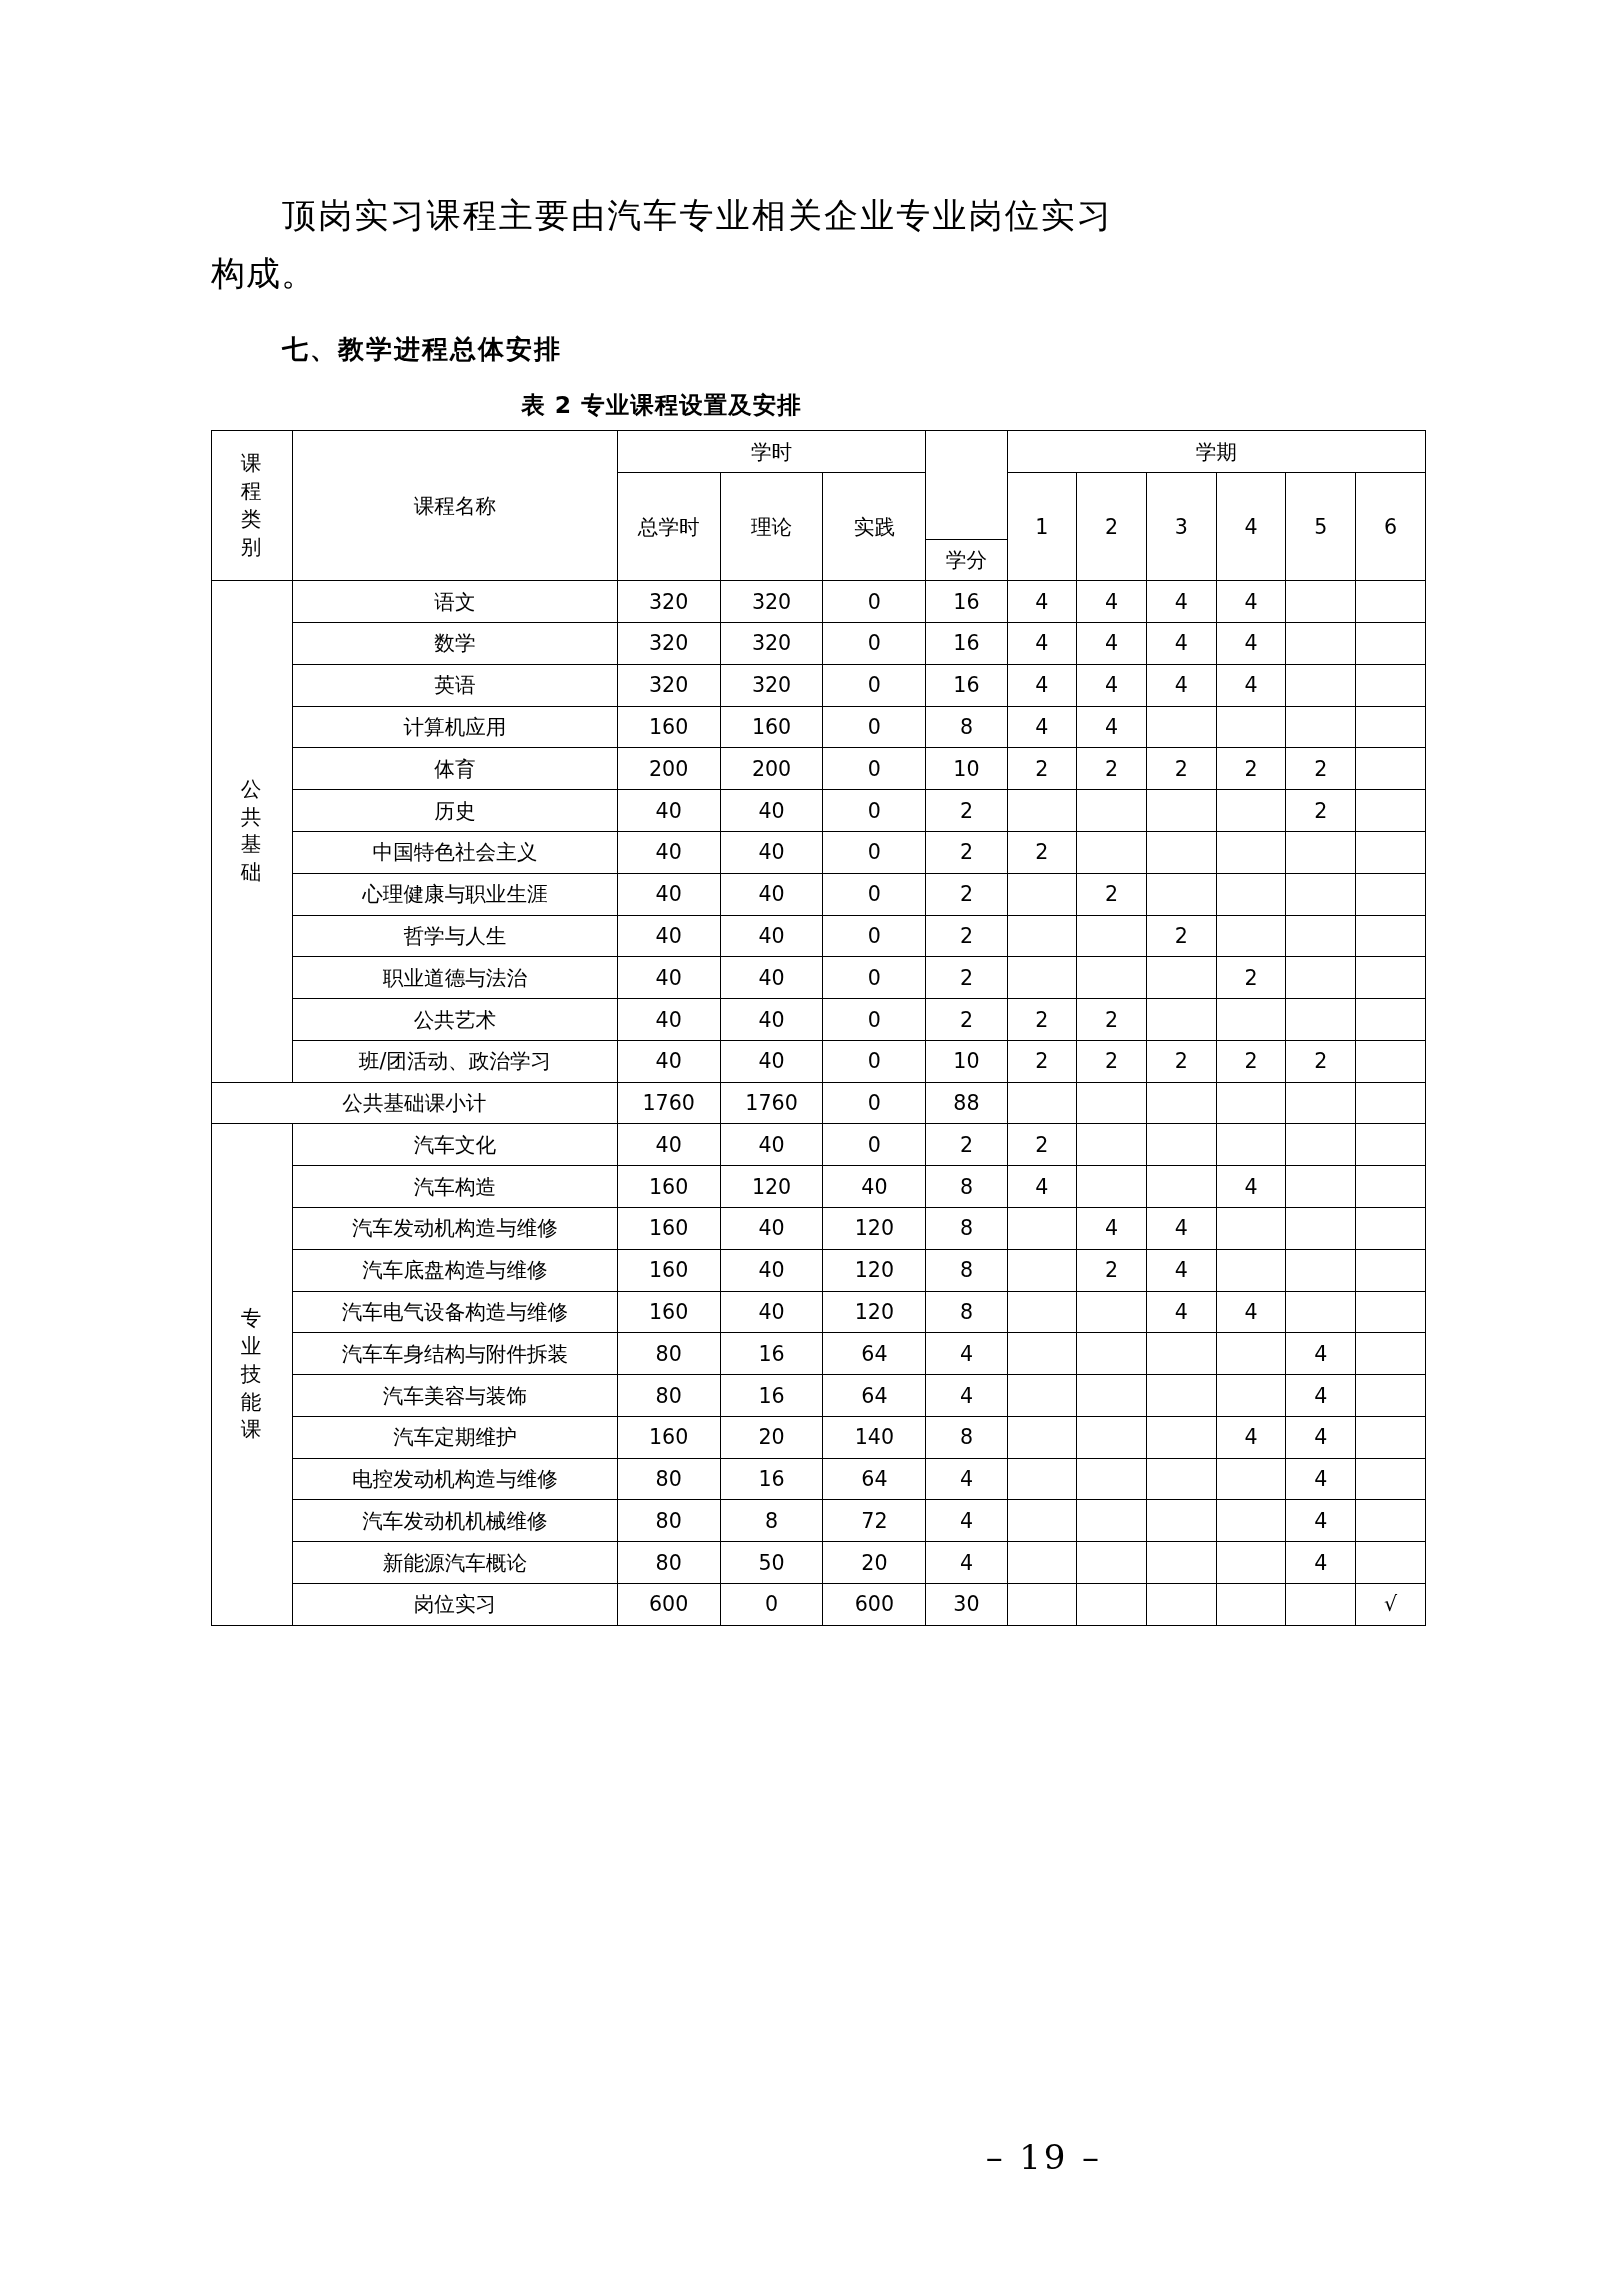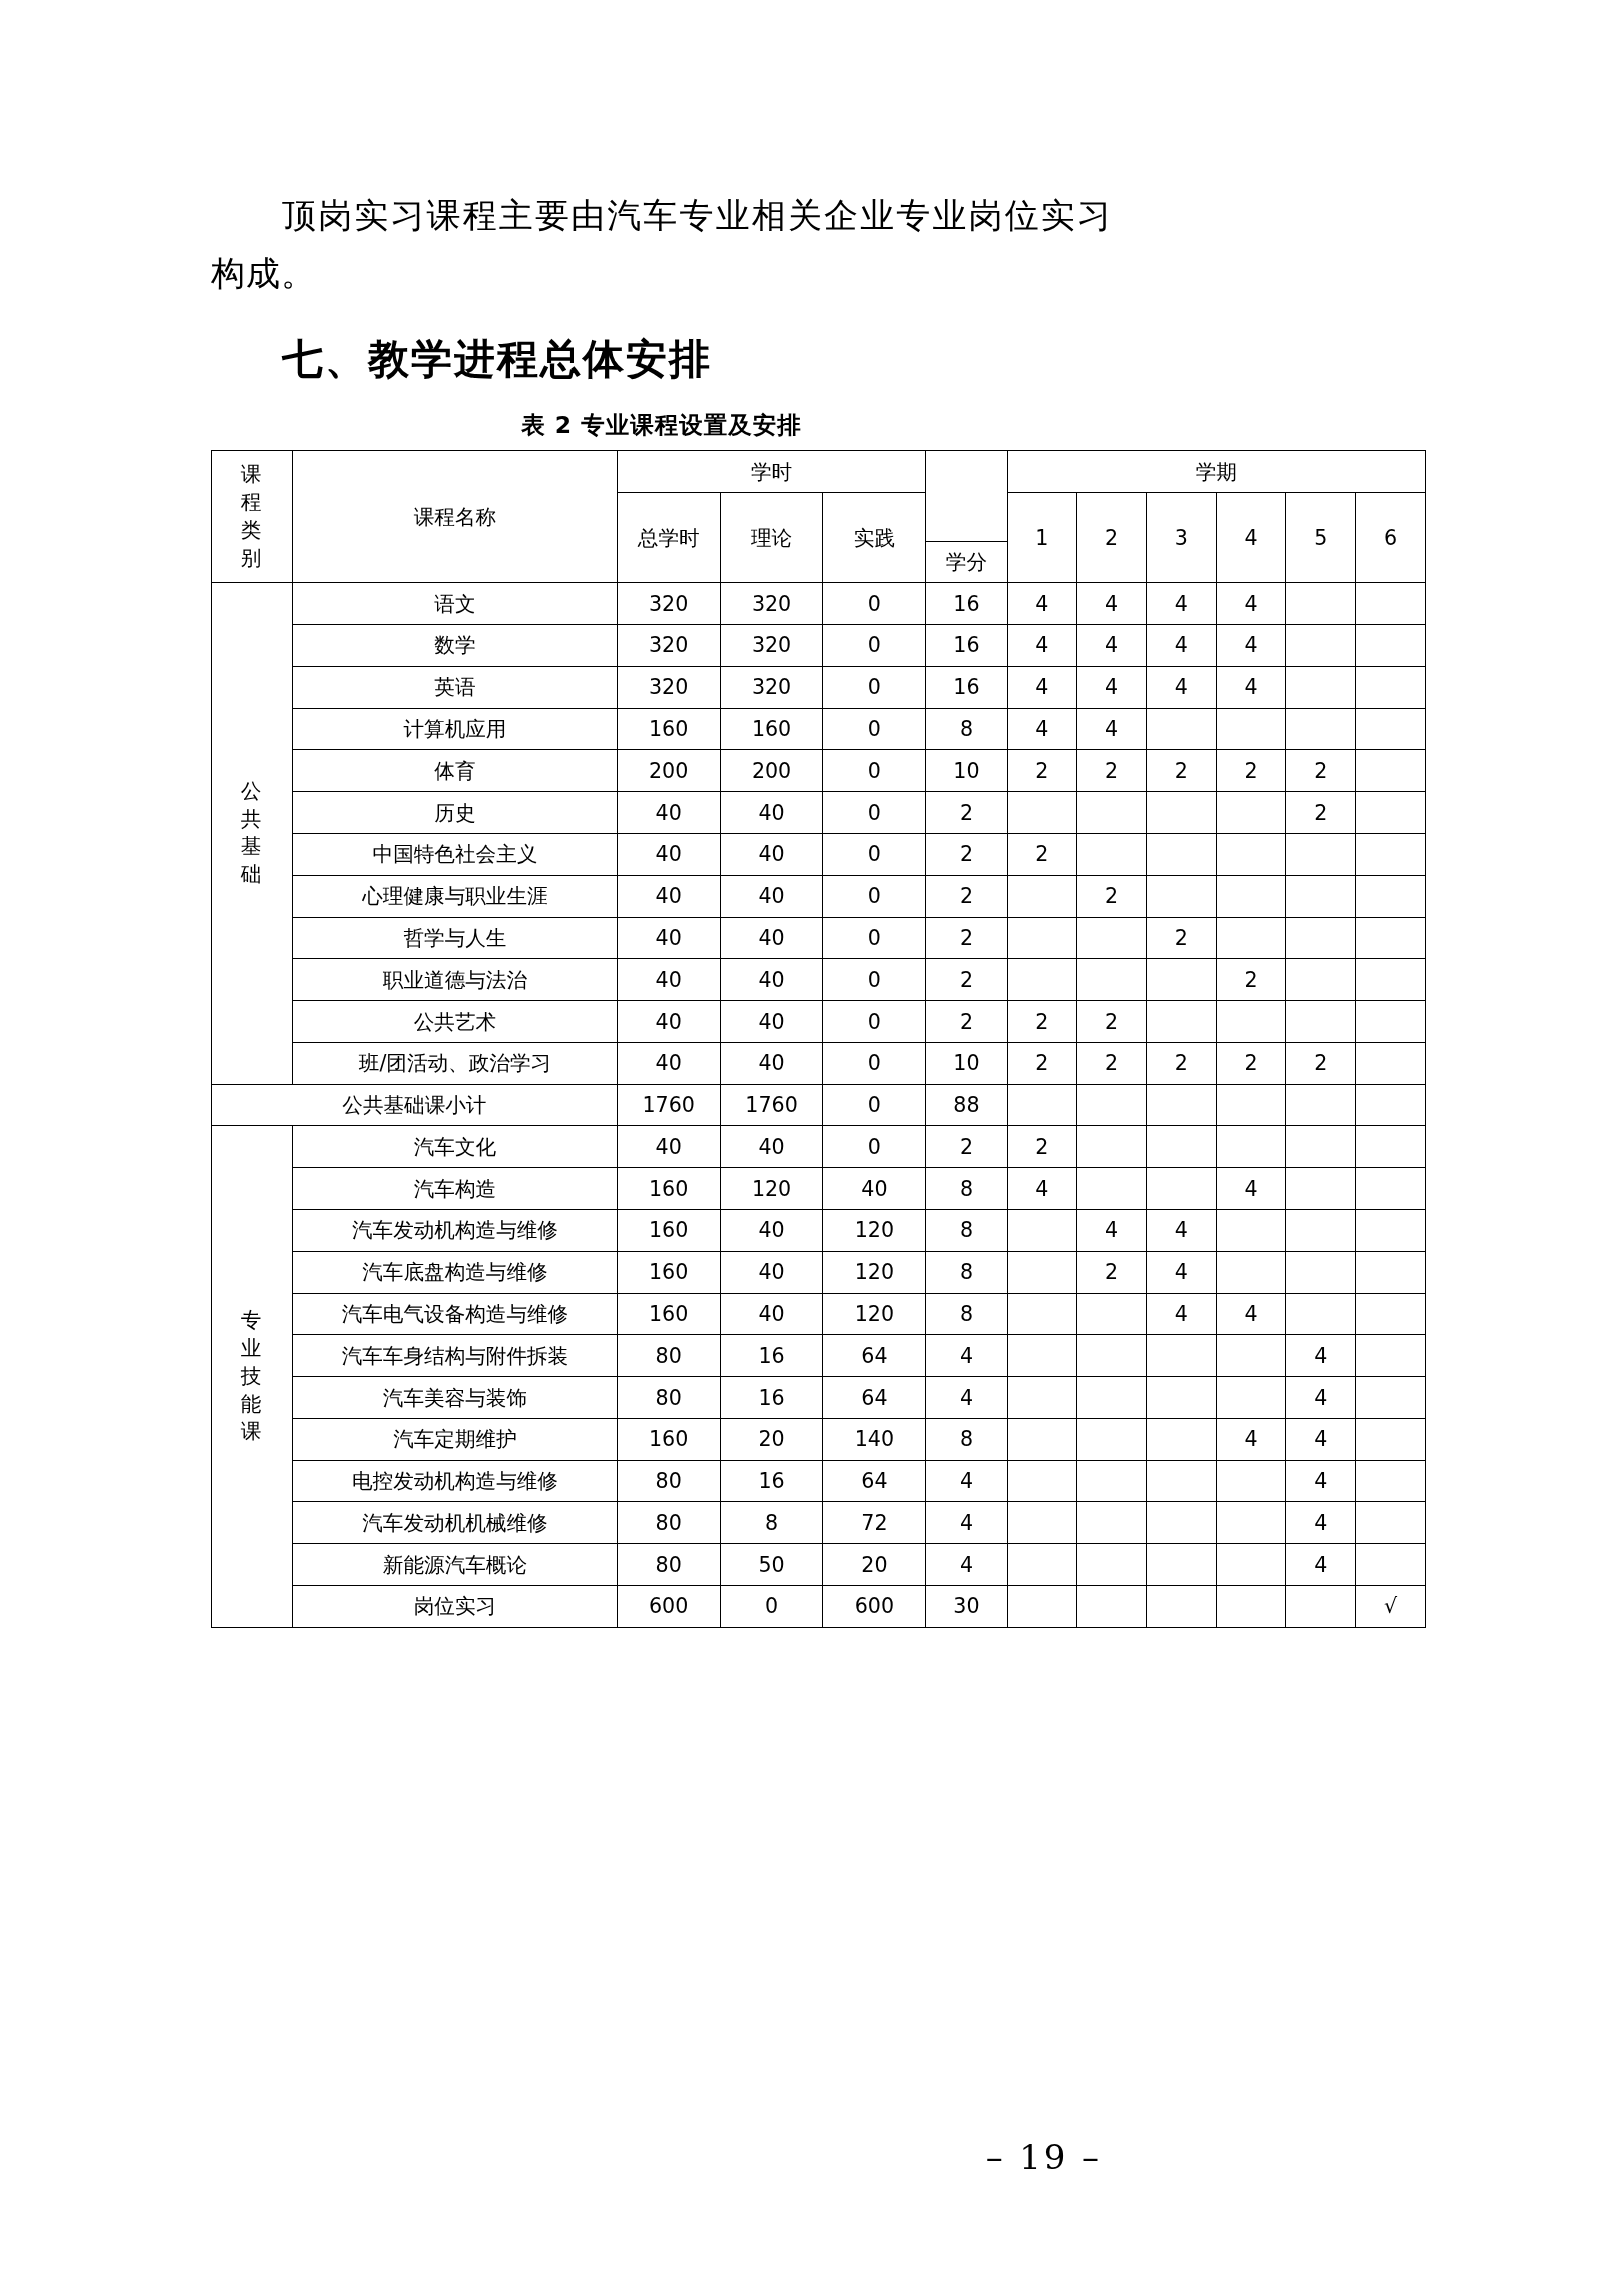--- a/index.html
+++ b/index.html
@@ -28,21 +28,21 @@
     line-height: 1.72;
     letter-spacing: 1px;
     text-align: justify;
     margin: 0 0 2px 0;
     font-family: "DejaVu Serif", "Liberation Serif", serif;
   }
   .indent {
     text-indent: 71px;
   }
   .section-title {
-    font-size: 41px;
+    font-size: 26px;
     font-weight: bold;
     font-family: Liberation Serif, serif;
     margin: 29px 0 21.6px 71px;
     letter-spacing: 2px;
   }
   .table-caption {
     text-align: center;
     font-size: 23.5px;
     font-weight: bold;
     font-family: "DejaVu Sans", "Liberation Sans", sans-serif;
@@ -67,21 +67,21 @@
   }
   .cat-cell {
     width: 71px;
     font-size: 22.5px;
     line-height: 1.35;
     letter-spacing: 2px;
   }
   .cat-inner {
     display: block;
     width: 27.4px;
-    margin: 6px auto;
+    margin: 15px auto;
     word-break: break-all;
   }
   .hdr { font-size: 21.6px; }
   .subtotal-name { font-size: 21.6px; }
   .check { font-size: 23.5px; }
   .page-number {
     position: absolute;
     right: 206px;
     bottom: 116px;
     font-size: 34px;

